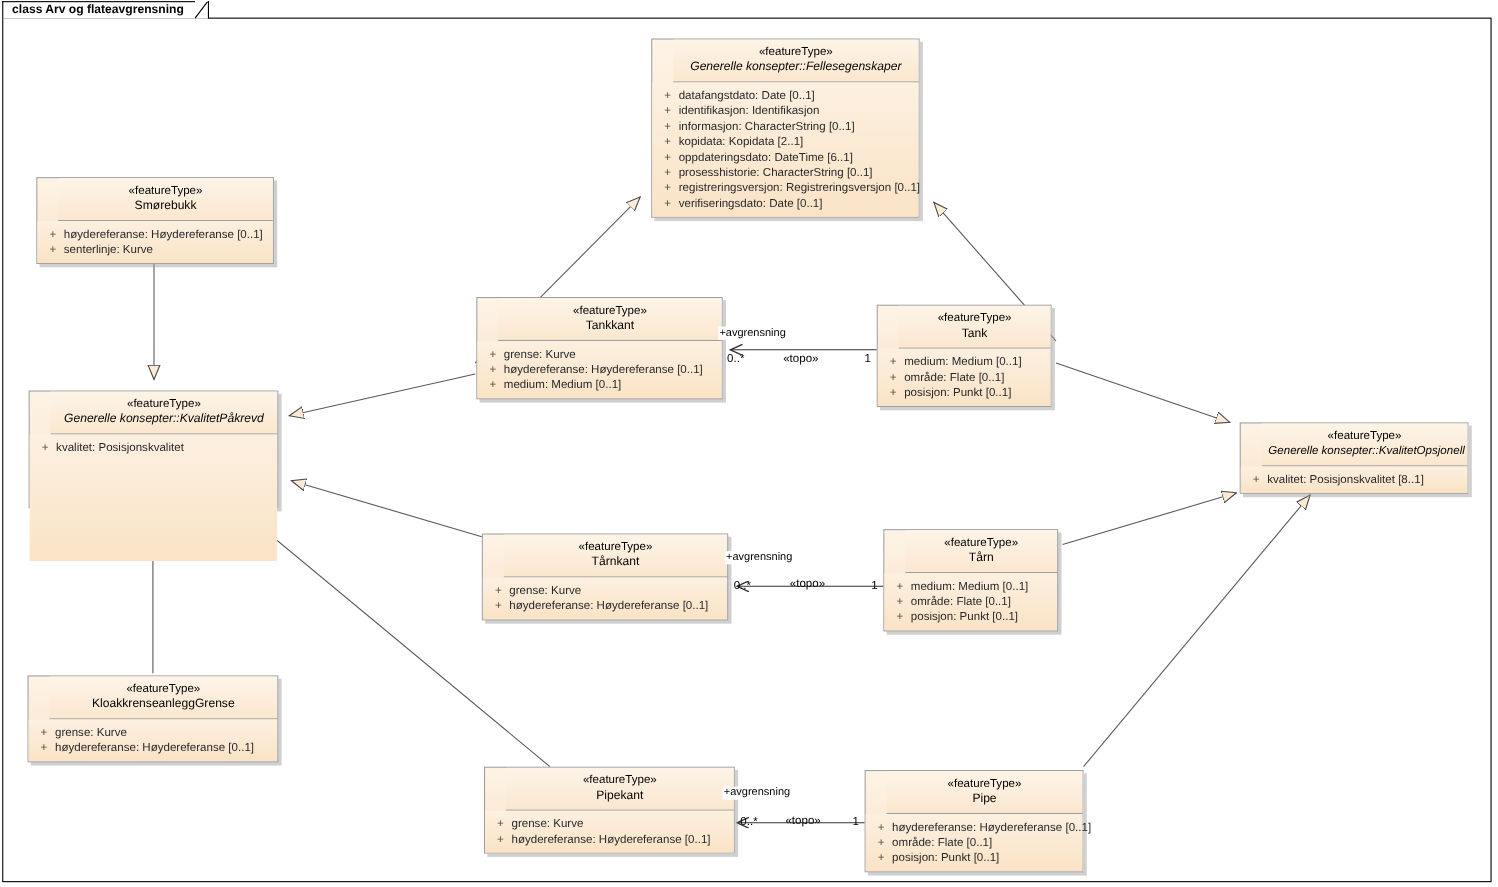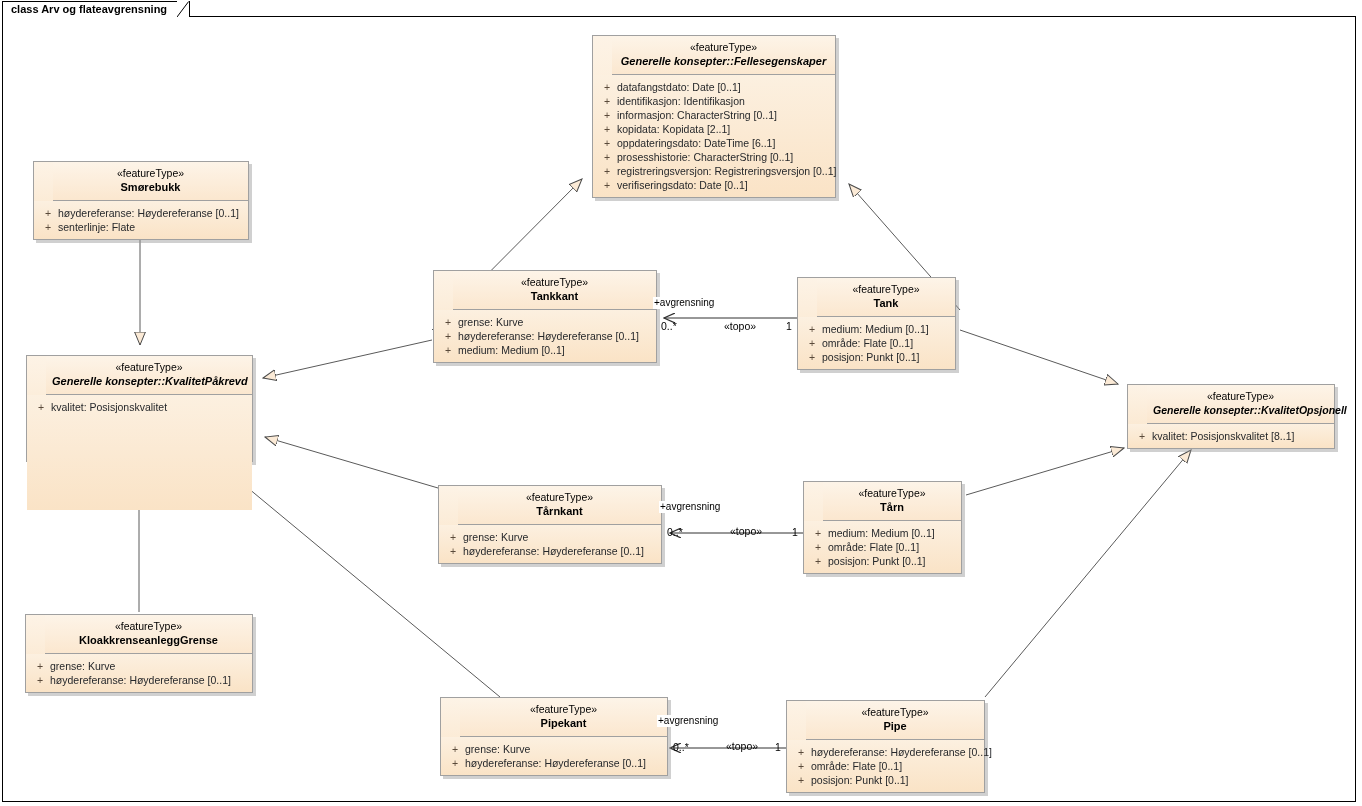--- a/index.html
+++ b/index.html
@@ -82,21 +82,21 @@
     margin-left: 19px;
   }
   .uml-stereotype {
     font-size: 10.5px;
     color: #000000;
     line-height: 13px;
     white-space: nowrap;
   }
   .uml-name {
     font-size: 11px;
-    font-weight: bold;
+    font-weight: normal;
     color: #000000;
     line-height: 14px;
     white-space: nowrap;
   }
   .uml-name.abstract {
     font-style: italic;
   }
   .uml-attrs {
     padding: 5px 4px 5px 4px;
     background: linear-gradient(to bottom, #fcf0e0 0%, #fae3c6 100%);
@@ -130,21 +130,20 @@
   }
   .edge-label.role {
     background: #ffffff;
     padding: 0 1px;
   }
   .edge-label.mult {
     font-size: 10.5px;
   }
   .edge-label.stereo {
     font-size: 10.5px;
-    margin-left: 12px;
   }
 </style>
 </head>
 <body>
 
 <div id="diagram-root">
 
   <div id="frame-border"></div>
   <div id="frame-tab">class Arv og flateavgrensning</div>
   <div id="frame-tab-corner" style="left: 177px;">
@@ -241,21 +240,21 @@
       <div class="uml-stereotype">«featureType»</div>
       <div class="uml-name">Smørebukk</div>
     </div>
     <div class="uml-attrs">
       <div class="uml-attr">
           <span class="vis">+</span>
           <span class="txt">høydereferanse: Høydereferanse [0..1]</span>
         </div>
       <div class="uml-attr">
           <span class="vis">+</span>
-          <span class="txt">senterlinje: Flate</span>
+          <span class="txt">senterlinje: Kurve</span>
         </div>
     </div>
   </div>
 
   <div class="uml-class" style="left:26px; top:355px; width:227px; height:107px;">
     <div class="uml-header">
       <div class="uml-stereotype">«featureType»</div>
       <div class="uml-name abstract">Generelle konsepter::KvalitetPåkrevd</div>
     </div>
     <div class="uml-attrs" style="height:100%;">

